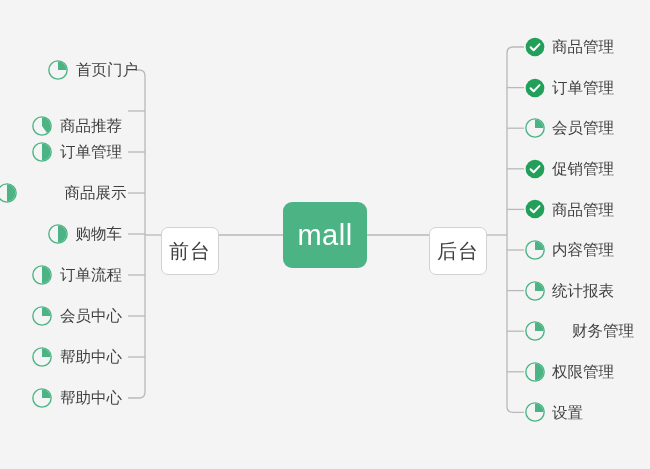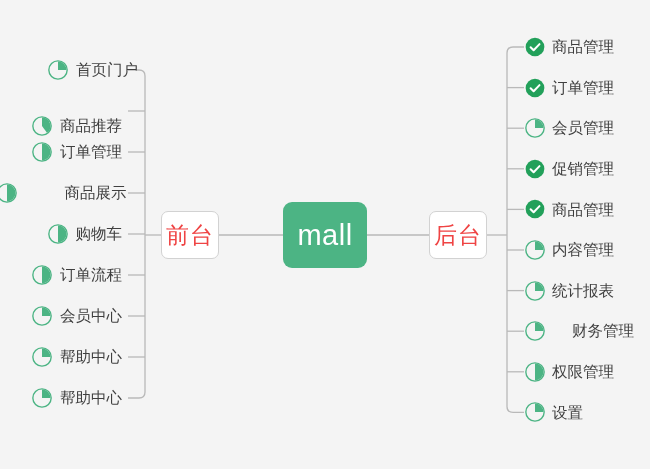--- a/index.html
+++ b/index.html
@@ -15,23 +15,24 @@
 
   .node{
     position:absolute;
     box-sizing:border-box;
     display:flex;align-items:center;justify-content:center;
     border-radius:7px;
   }
   .node-side{
     background:#ffffff;
     border:1px solid #d2d2d2;
-    color:#ef4444;
-    font-size:23px;
+    color:#404040;
+    font-size:20px;
     letter-spacing:1px;
+    margin-top:16px;
   }
   .node-root{
     background:#4cb484;
     color:#ffffff;
     font-size:29px;
     border-radius:9px;
     letter-spacing:.5px;
   }
 
   .leaf{

